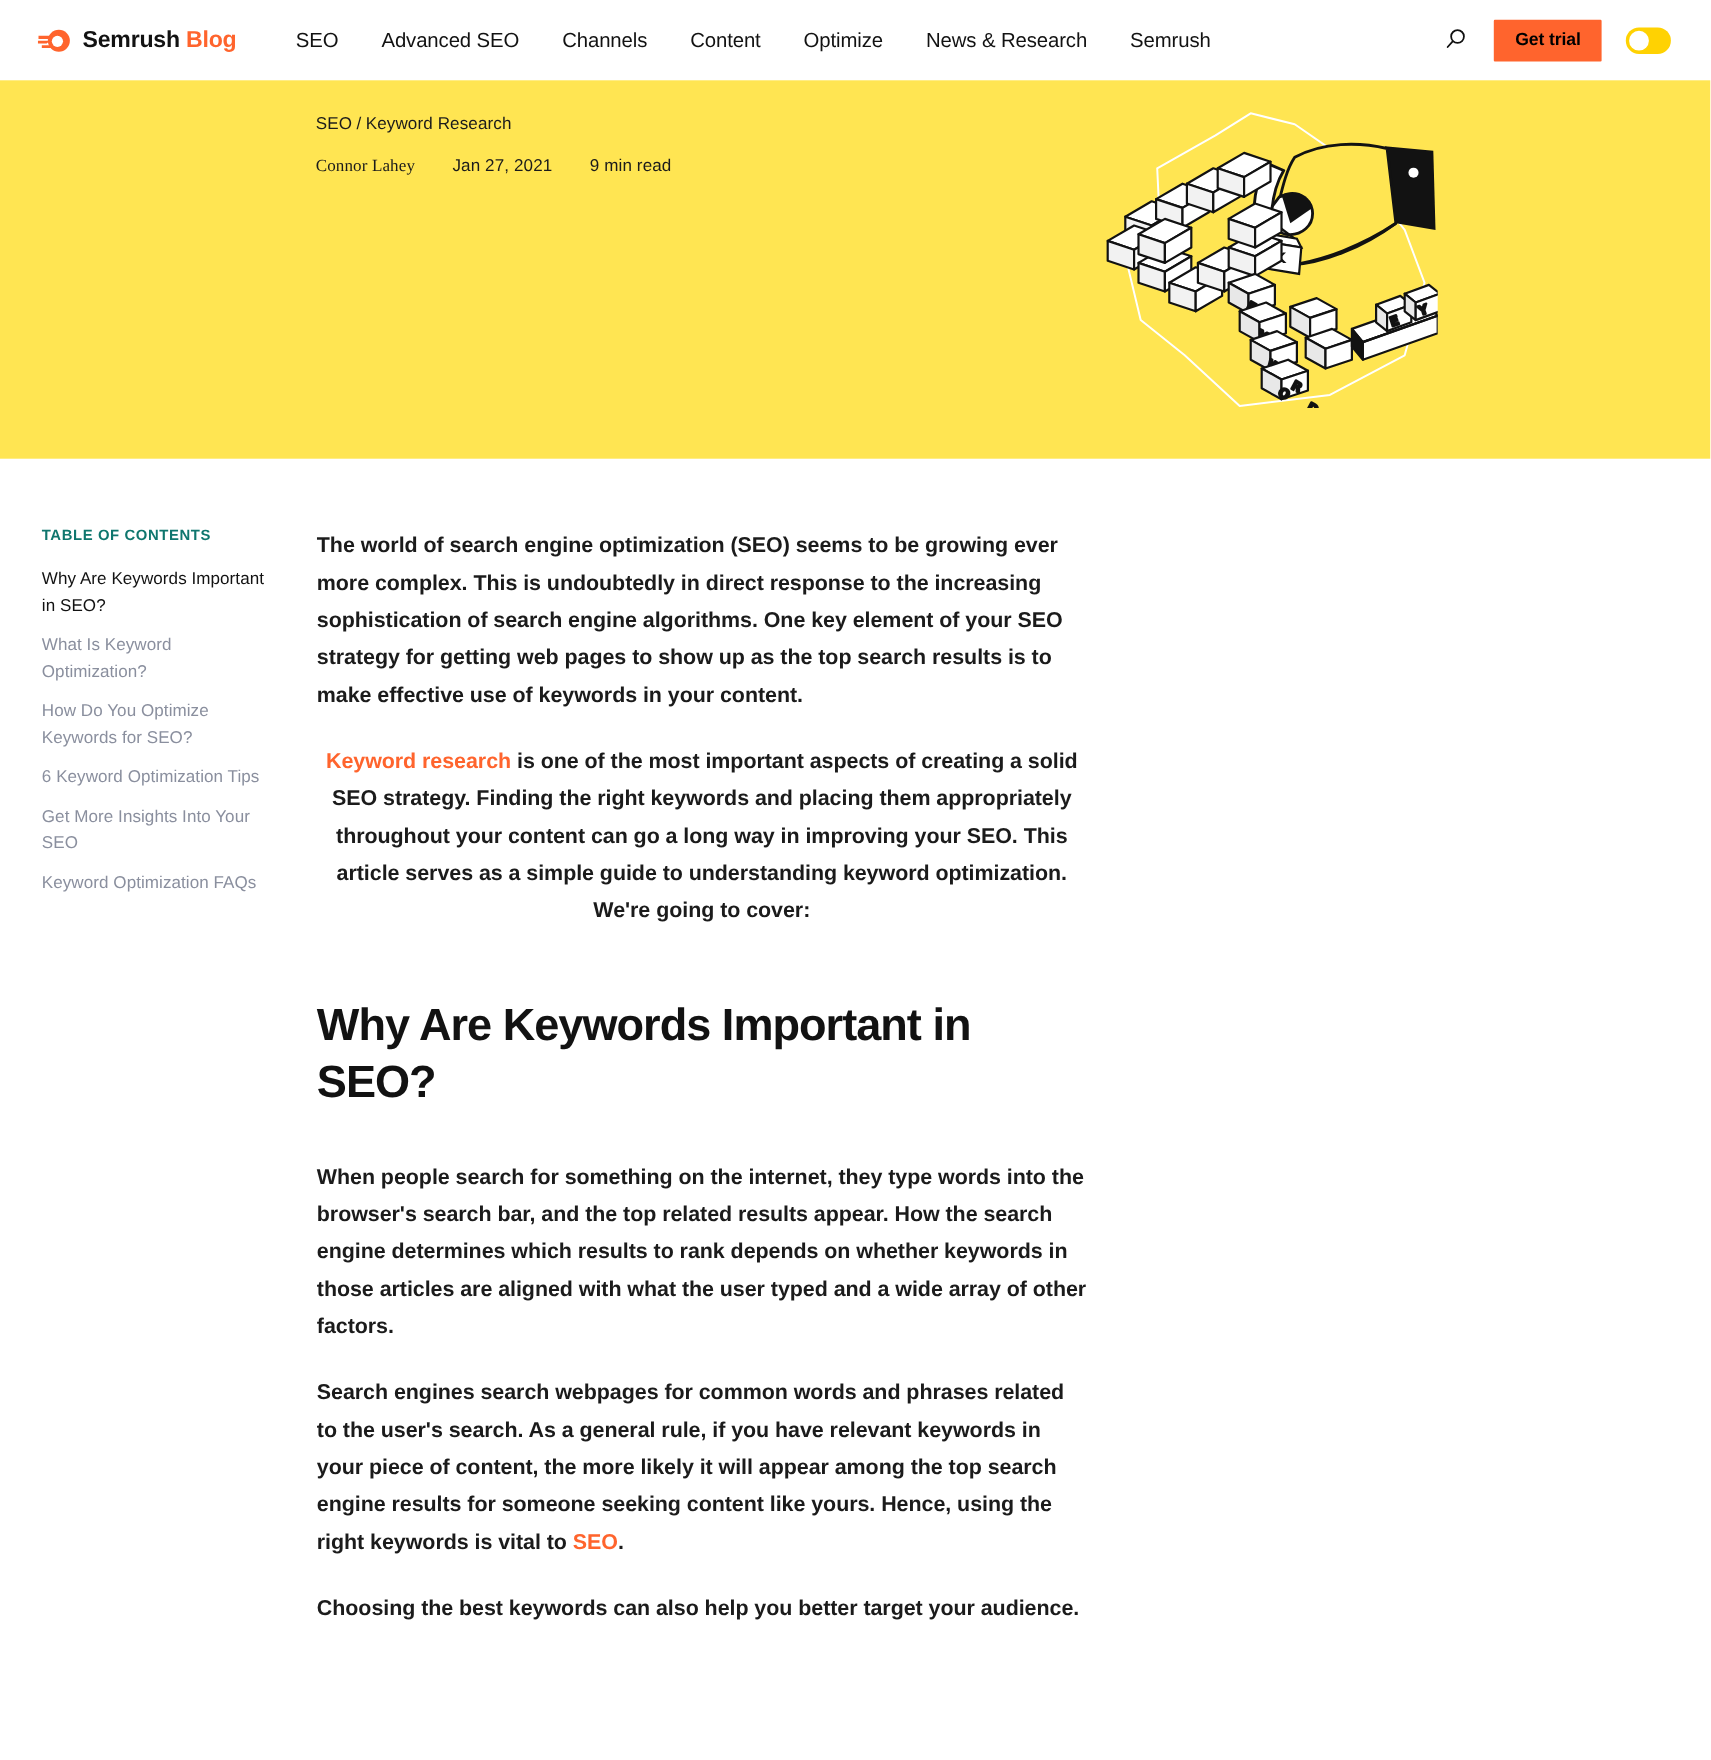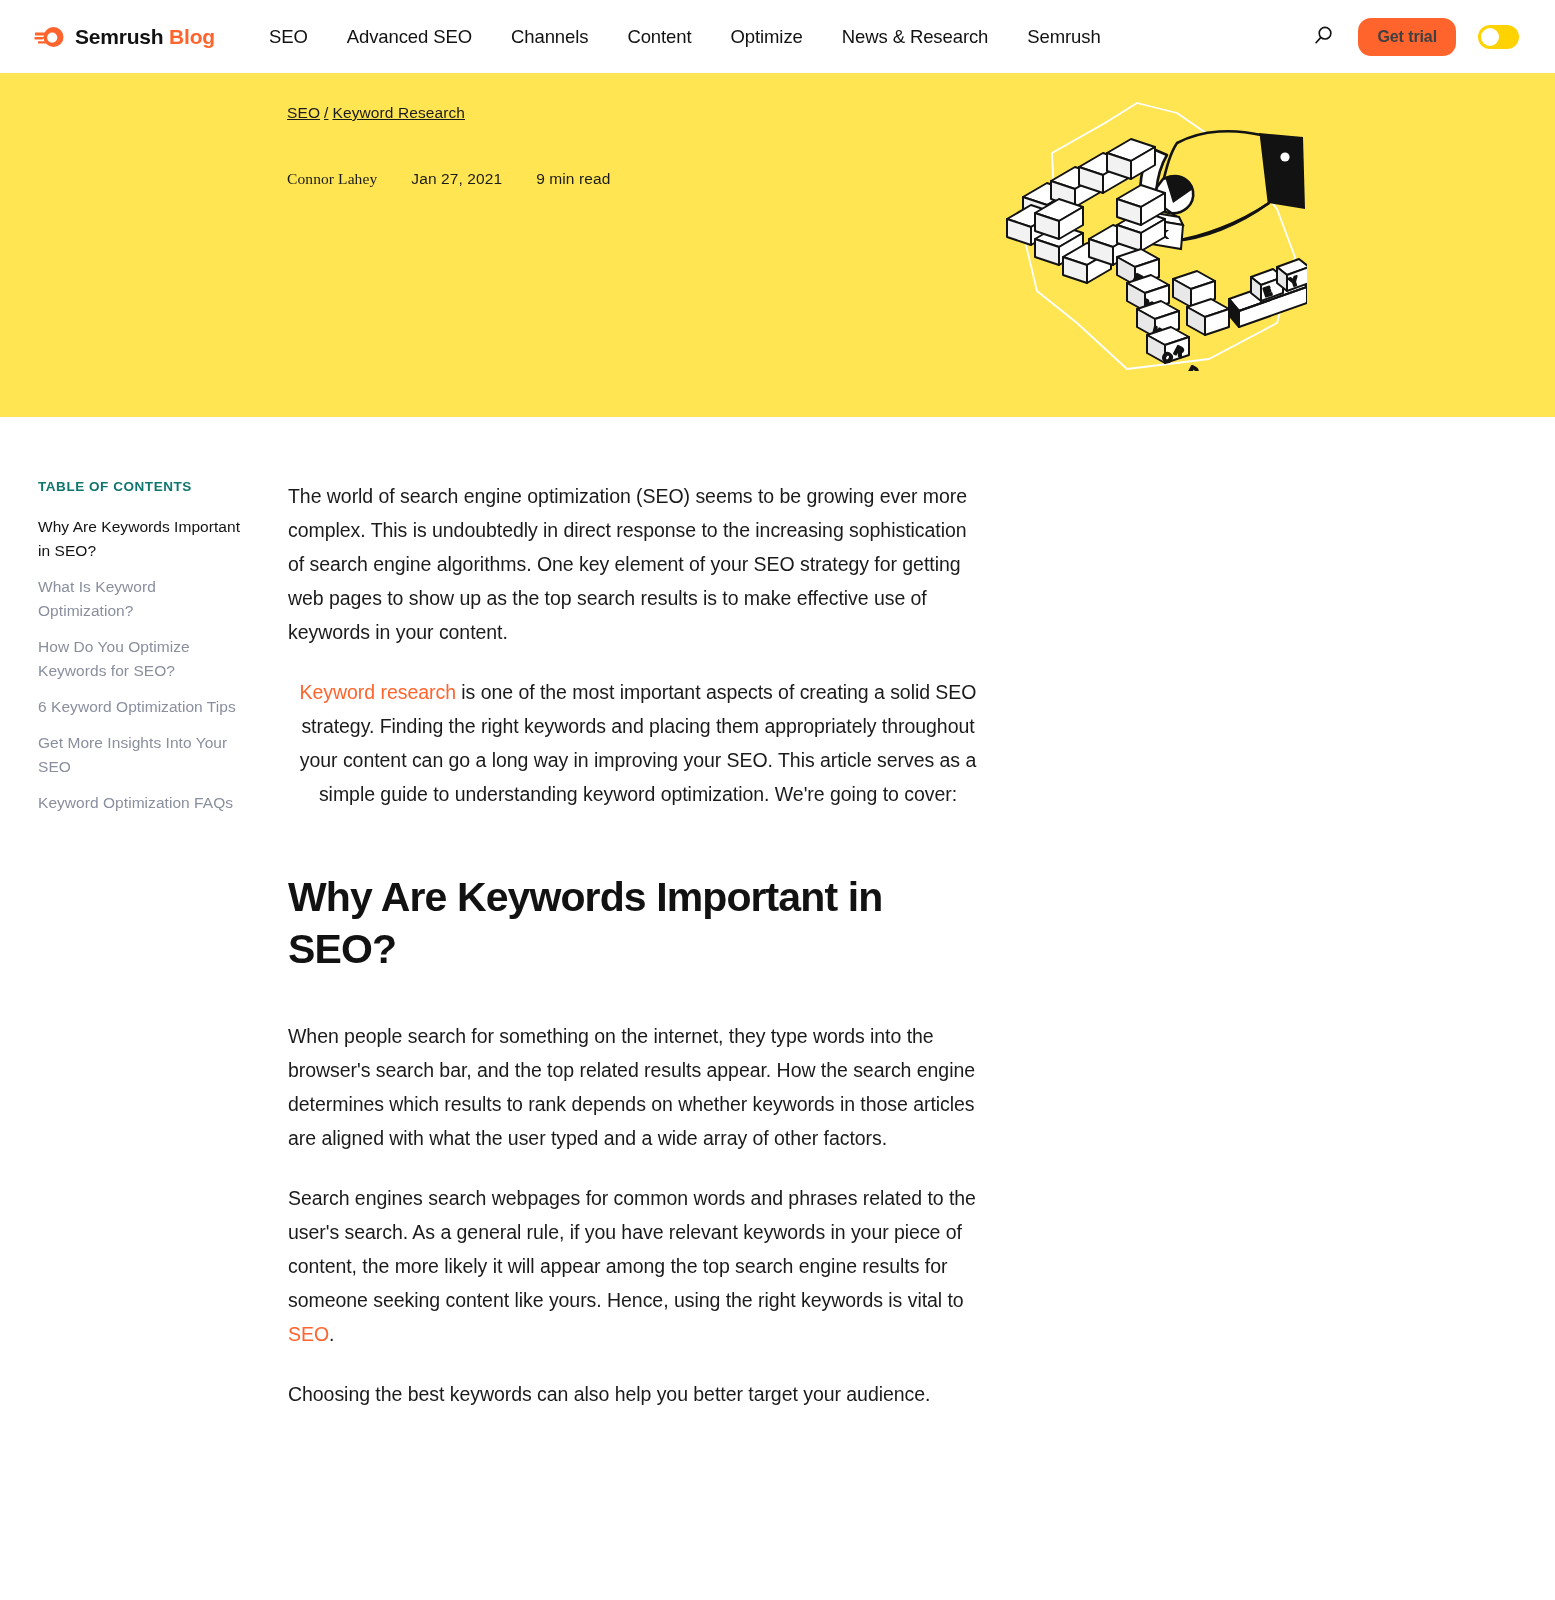--- a/index.html
+++ b/index.html
@@ -53,25 +53,25 @@
     gap: 22px;
   }
   .search-btn {
     width: 26px; height: 26px;
     display: flex; align-items: center; justify-content: center;
     cursor: pointer;
     background: none; border: none;
   }
   .cta-btn {
     background: #ff642d;
-    color: #404040;
+    color: #000000;
     font-size: 16px;
     font-weight: 600;
     border: none;
-    border-radius: 13px;
+    border-radius: 1px;
     padding: 0 19px;
     height: 38px;
     line-height: 38px;
     cursor: pointer;
     font-family: "Liberation Sans", sans-serif;
     letter-spacing: -0.1px;
   }
   .theme-toggle {
     width: 41px; height: 24px;
     background: #ffd202;
@@ -99,23 +99,22 @@
     width: 1555px;
     height: 100%;
     margin: 0 auto;
     position: relative;
     padding-left: 287px;
     padding-top: 31px;
   }
   .breadcrumb {
     font-size: 15.5px;
     color: #1b1b1b;
-    margin-bottom: 48px;
+    margin-bottom: 20px;
     letter-spacing: 0.1px;
-    text-decoration: underline;
   }
   .breadcrumb span { cursor: pointer; }
   .breadcrumb .sep { margin: 0 4px; cursor: default; }
 
   .hero-title {
     font-size: 52px;
     line-height: 62px;
     font-weight: 700;
     color: #121212;
     letter-spacing: -1.3px;
@@ -172,20 +171,21 @@
   .article {
     width: 700px;
     margin-left: 22px;
   }
   .article p {
     font-size: 19.5px;
     line-height: 34px;
     color: #1b1b1b;
     margin-bottom: 26px;
     letter-spacing: -0.05px;
+    font-weight: bold;
   }
   .article p.gap-after { margin-bottom: 60px; text-align: center; }
   .article a.inline-link {
     color: #ff642d;
     text-decoration: none;
     cursor: pointer;
   }
   .article h2 {
     font-size: 41px;
     line-height: 52px;

